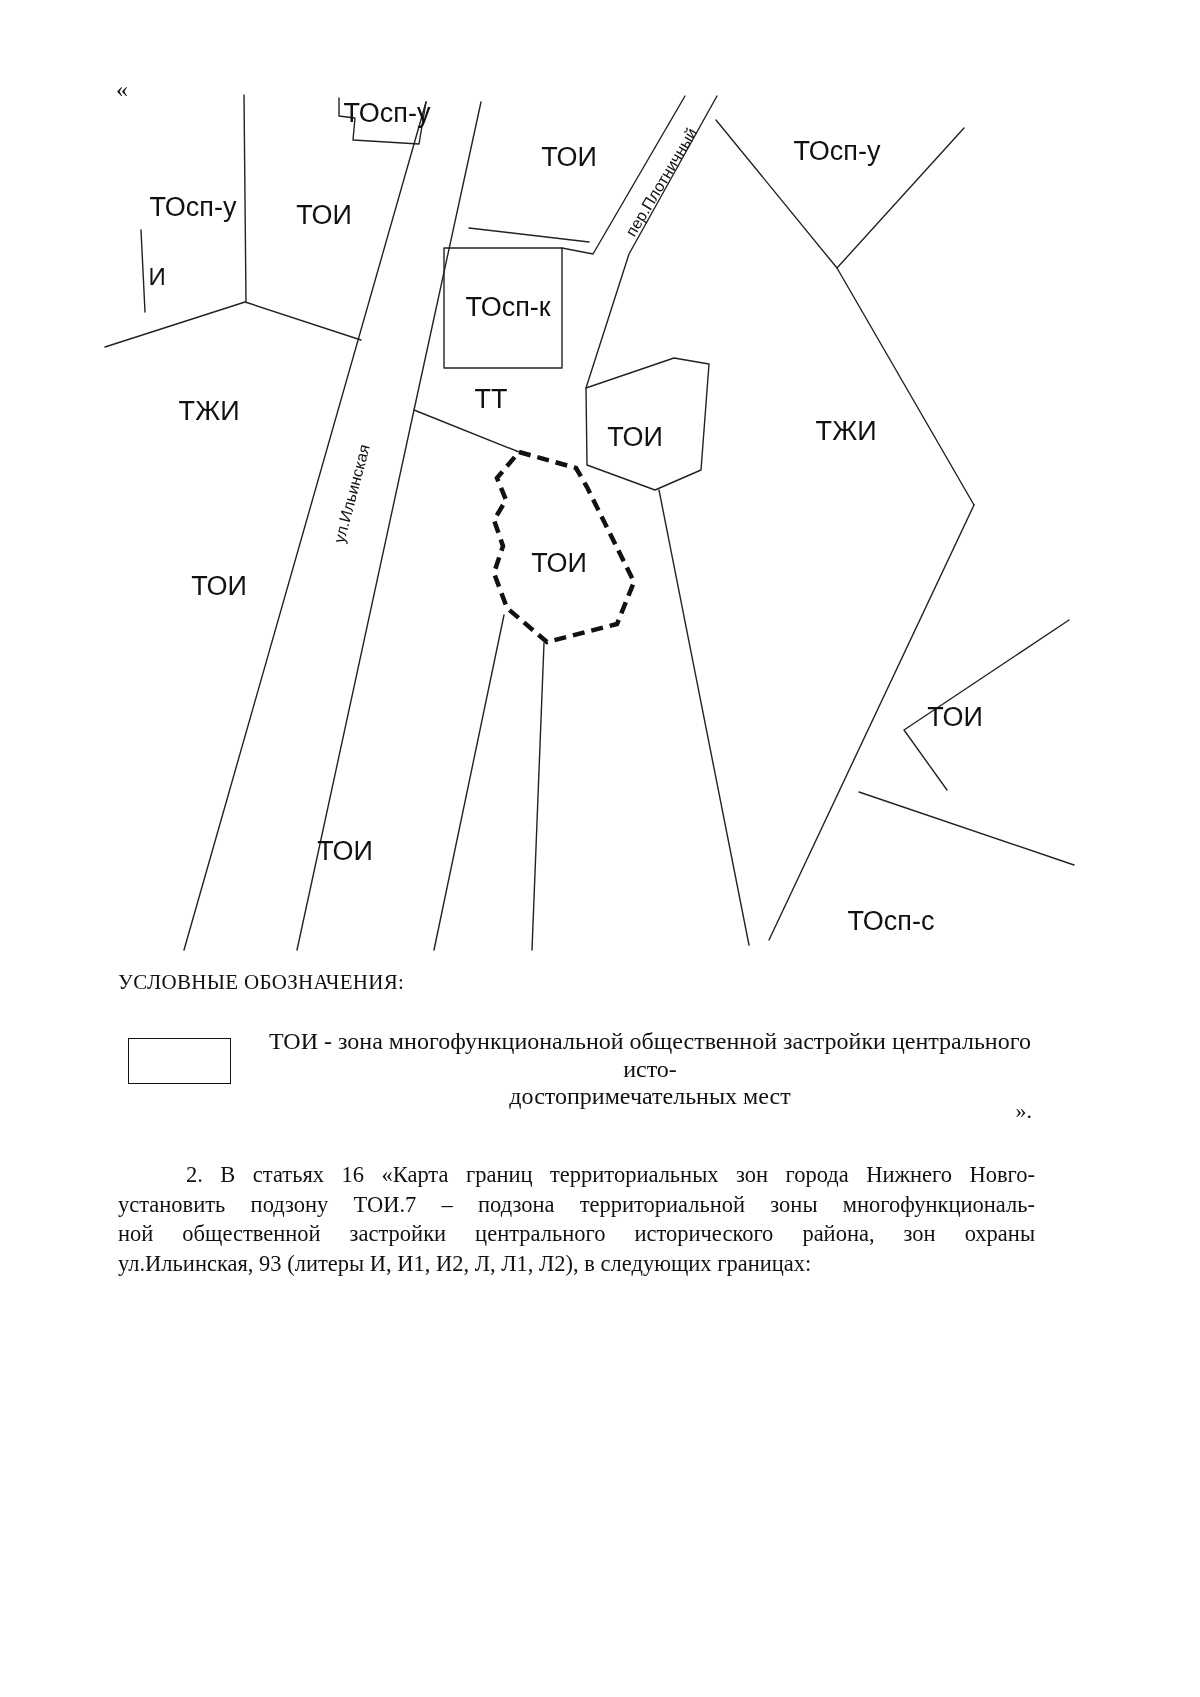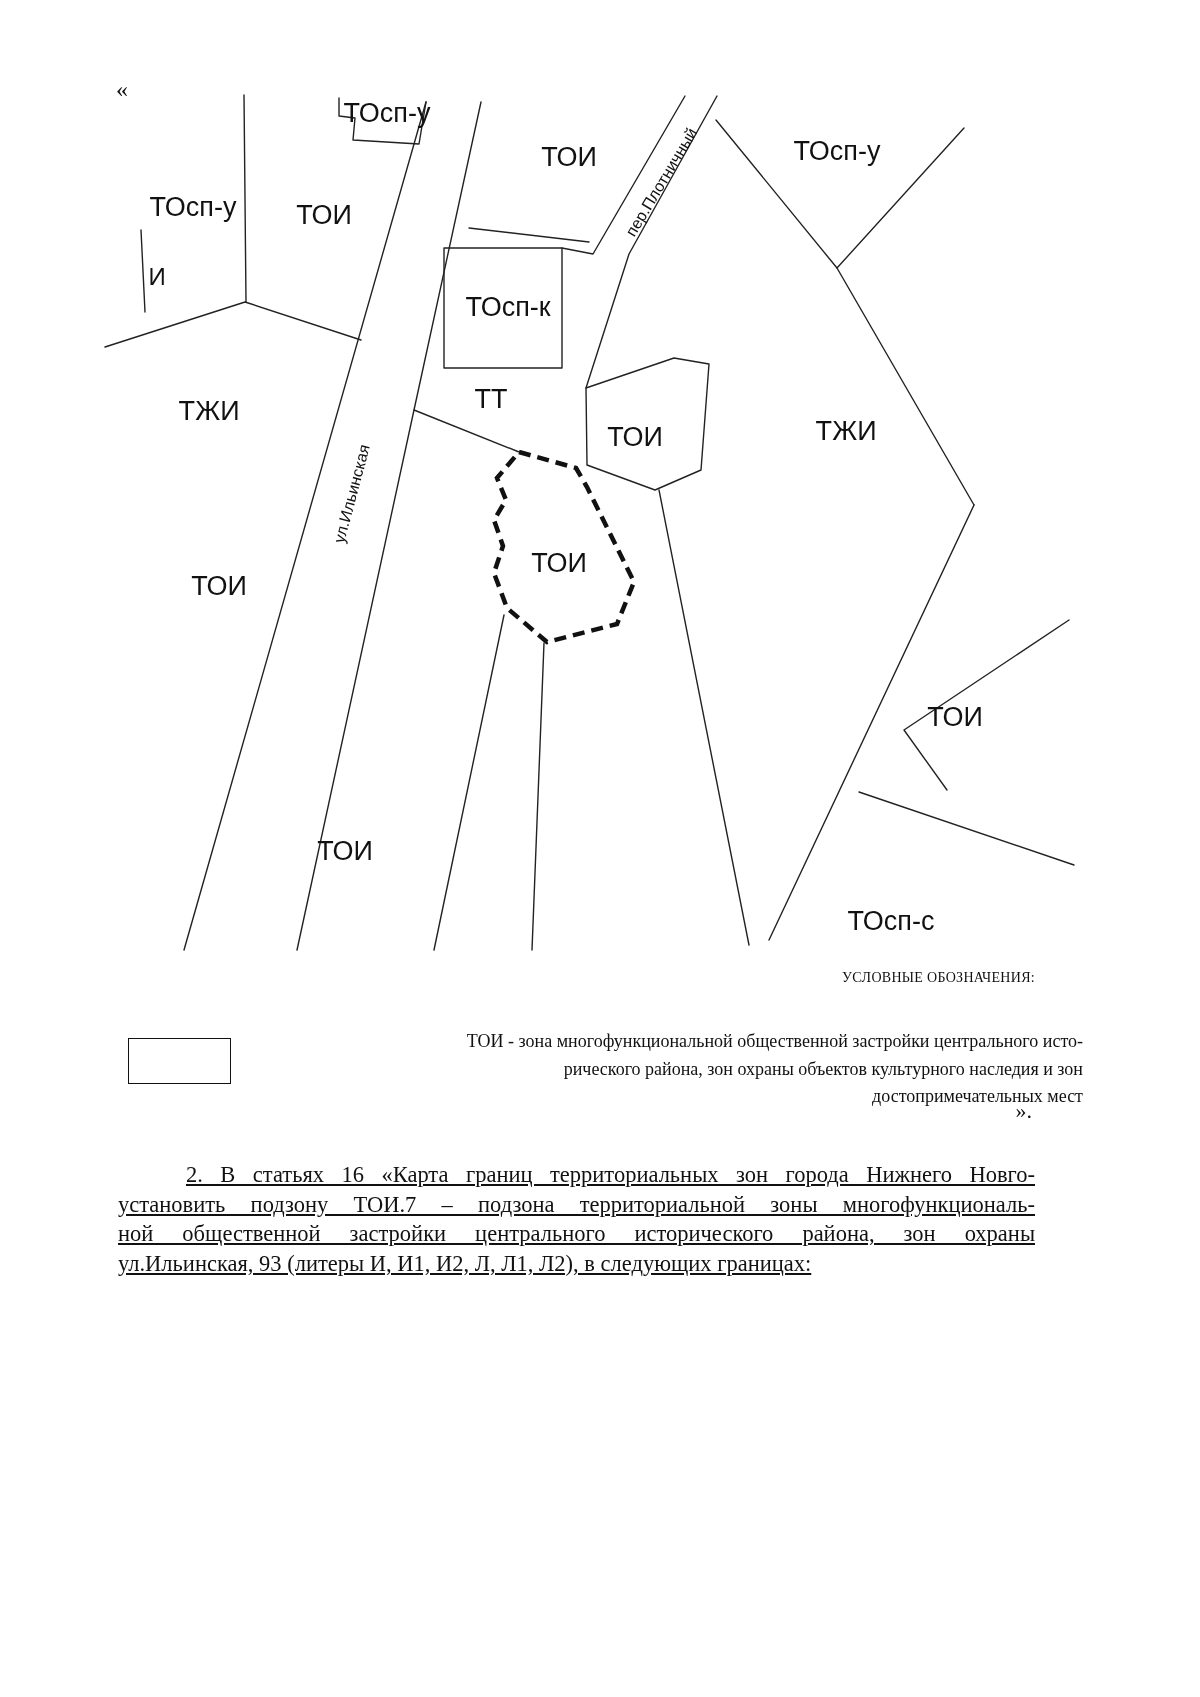--- a/index.html
+++ b/index.html
@@ -19,40 +19,40 @@
     position:absolute;left:89px;top:90px;width:1000px;height:878px;
   }
   .map-wrap svg{display:block;}
   .mline{stroke:#222;stroke-width:1.4;fill:none;stroke-linejoin:round;stroke-linecap:round;}
   .bold-dash{stroke:#111;stroke-width:4.5;fill:#ffffff;stroke-dasharray:12 7;stroke-linejoin:miter;}
   .zlabel{font-family:"Liberation Sans", sans-serif;font-size:27px;fill:#111;}
   .zlabel-small{font-family:"Liberation Sans", sans-serif;font-size:24px;fill:#111;}
   .street{font-family:"Liberation Sans", sans-serif;font-size:16px;fill:#111;}
   .legend-title{
     position:absolute;left:118px;top:970px;width:917px;
-    text-align:right;font-size:14px;letter-spacing:.3px;
+    text-align:left;font-size:21px;letter-spacing:.3px;
   }
   .legend-row{position:absolute;left:128px;top:1028px;width:907px;}
   .legend-swatch{
     position:absolute;left:0;top:10px;width:103px;height:46px;
     border:1.6px solid #111;background:#fff;box-sizing:border-box;
   }
   .legend-text{
     position:absolute;left:137px;top:0;width:770px;
-    font-size:18px;line-height:27.5px;text-align:right;margin-left:48px;
+    font-size:24px;line-height:27.5px;text-align:center;
   }
   .close-quote{
     position:absolute;top:1098px;right:168px;font-size:22px;
   }
   .body-text{
     position:absolute;left:118px;top:1160px;width:917px;
     font-size:22.5px;line-height:29.6px;
   }
   .pline{text-align:justify;text-align-last:justify;white-space:nowrap;}
-  .pline{white-space:normal;text-decoration:underline;}
+  .pline{white-space:normal;}
   .pline.first{text-indent:68px;}
   .pline.last{text-align-last:left;}
 </style>
 </head>
 <body>
 
 <div class="page">
 
   <div class="open-quote">«</div>
 
@@ -106,21 +106,20 @@
       </g>
     </svg>
   </div>
 
   <div class="legend-title">УСЛОВНЫЕ ОБОЗНАЧЕНИЯ:</div>
 
   <div class="legend-row">
     <div class="legend-swatch"></div>
     <div class="legend-text">
       <div>ТОИ - зона многофункциональной общественной застройки центрального исто-</div>
-      <div>рического района, зон охраны объектов культурного наследия и зон</div>
       <div>достопримечательных мест</div>
     </div>
   </div>
 
   <div class="close-quote">».</div>
 
   <div class="body-text">
     <div class="pline first">2. В статьях 16 «Карта границ территориальных зон города Нижнего Новго-</div>
     <div class="pline">установить подзону ТОИ.7 – подзона территориальной зоны многофункциональ-</div>
     <div class="pline">ной общественной застройки центрального исторического района, зон охраны</div>

